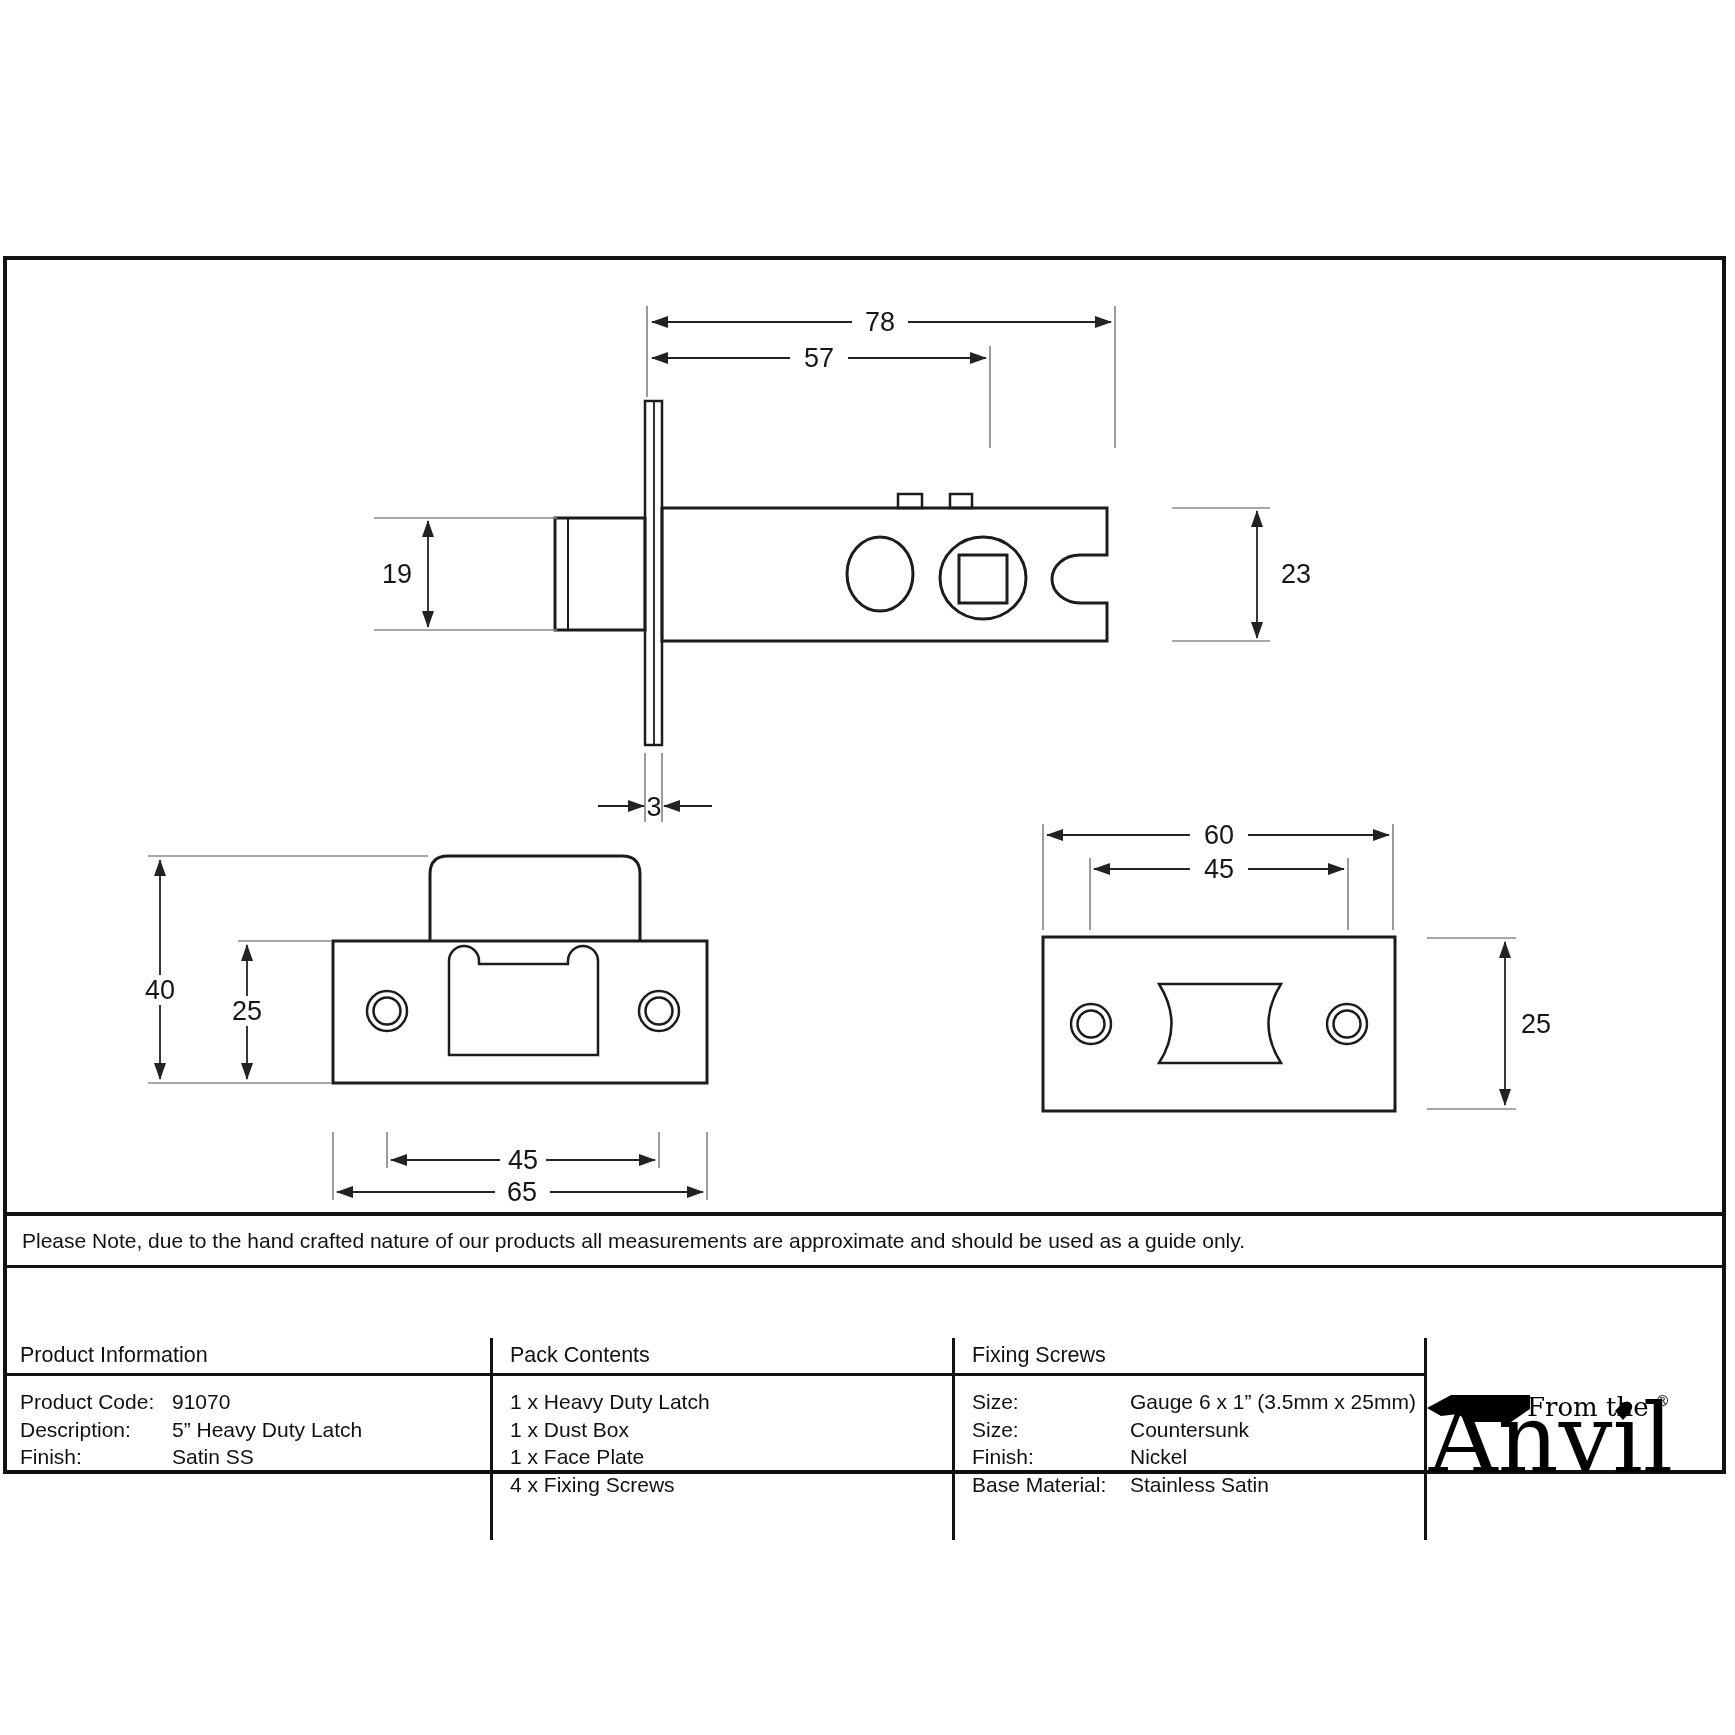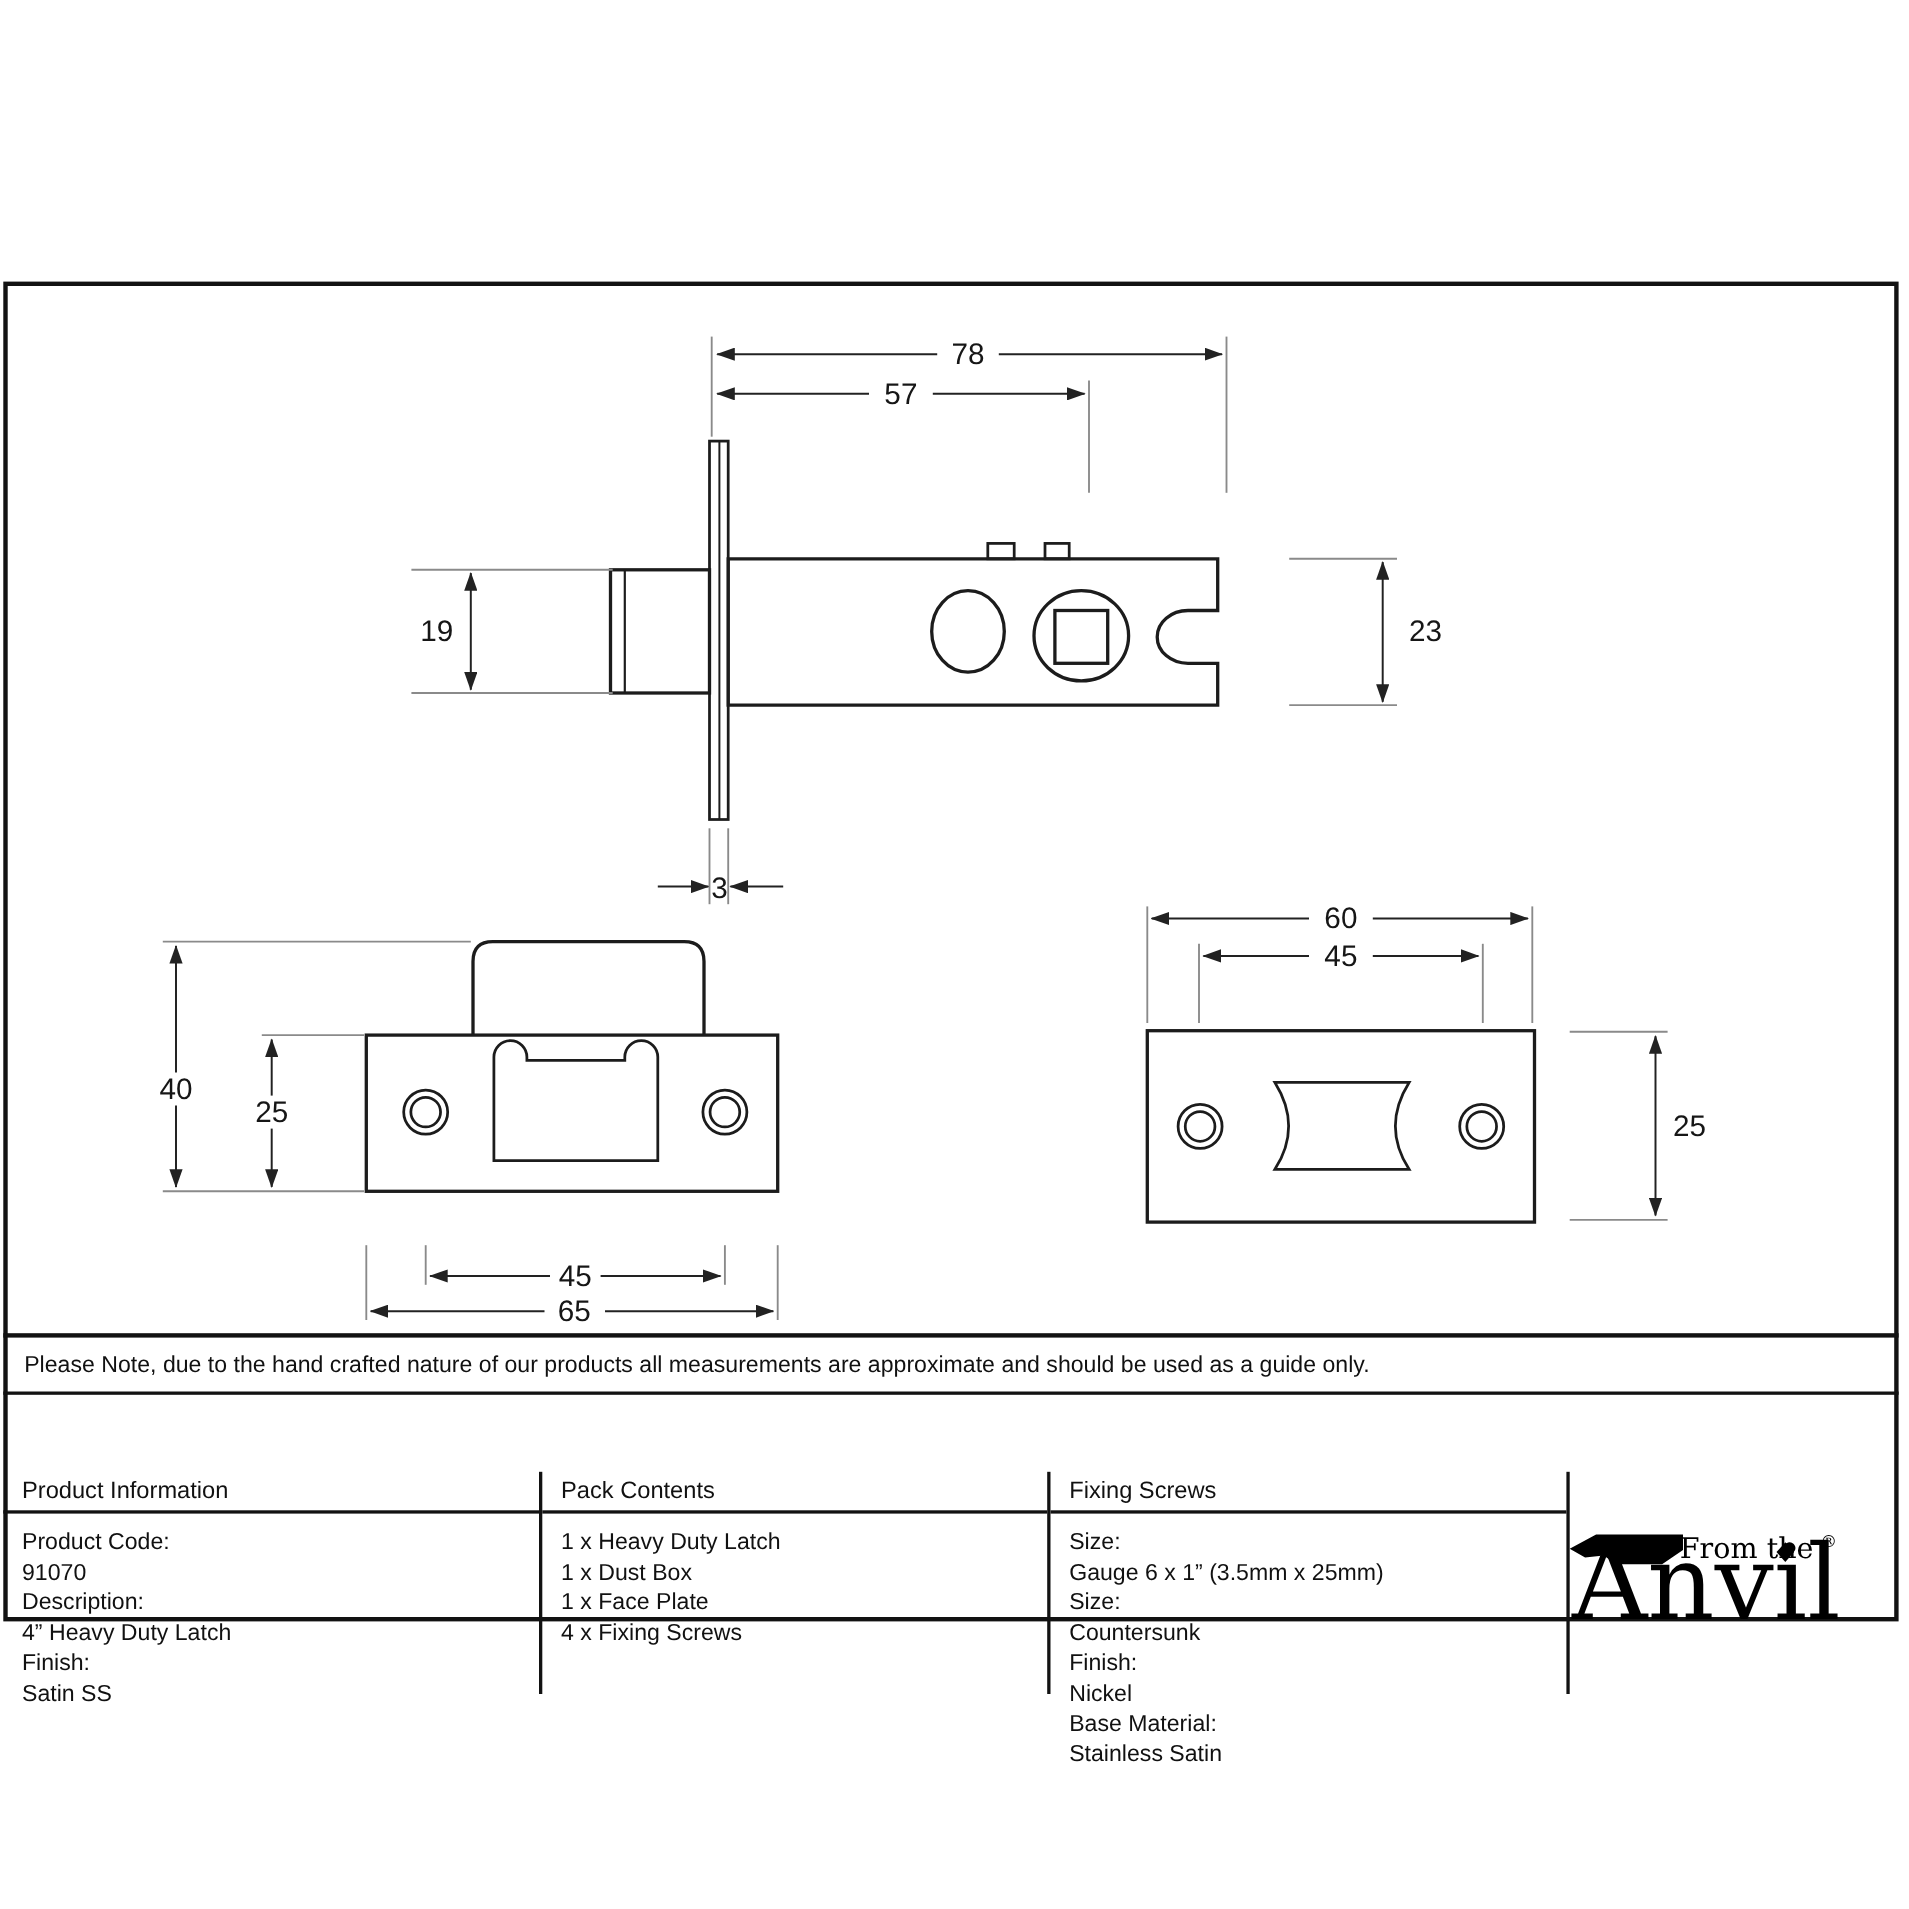--- a/index.html
+++ b/index.html
@@ -12,21 +12,21 @@
   
   .note-row{position:absolute;left:3px;top:1212px;width:1723px;height:56px;box-sizing:border-box;
             border-top:4px solid #121212;border-bottom:3px solid #121212;
             display:flex;align-items:center;padding-left:19px;font-size:21px;}
   
   .tcol{position:absolute;top:1338px;height:202px;box-sizing:border-box;background:transparent;}
   .tcol.bordered{border-right:3px solid #121212;}
   .th{height:38px;box-sizing:border-box;border-bottom:3px solid #121212;
       padding-left:17px;line-height:34px;font-size:21.5px;}
   .tb{padding:12px 0 0 17px;font-size:21px;line-height:27.6px;}
-  .kv{display:flex;flex-direction:column;}
+  .kv{display:flex;}
   .kv .k{flex:0 0 auto;}
   .col1 .kv .k{width:152px;}
   .col3 .kv .k{width:158px;}
   .logo-col{display:flex;align-items:center;justify-content:flex-start;}
   .anvil-serif{font-family:"DejaVu Serif","Liberation Serif",serif;}
 </style>
 </head>
 <body>
 
 <div class="page">
@@ -186,21 +186,21 @@
 
   <div class="tcol col1 bordered" style="left:3px;width:490px;">
     <div class="th">Product Information</div>
     <div class="tb">
       <div class="kv">
         <span class="k">Product Code:</span>
         <span class="v">91070</span>
       </div>
       <div class="kv">
         <span class="k">Description:</span>
-        <span class="v">4” Heavy Duty Latch</span>
+        <span class="v">5” Heavy Duty Latch</span>
       </div>
       <div class="kv">
         <span class="k">Finish:</span>
         <span class="v">Satin SS</span>
       </div>
     </div>
   </div>
 
   <div class="tcol col2 bordered" style="left:493px;width:462px;">
     <div class="th">Pack Contents</div>

